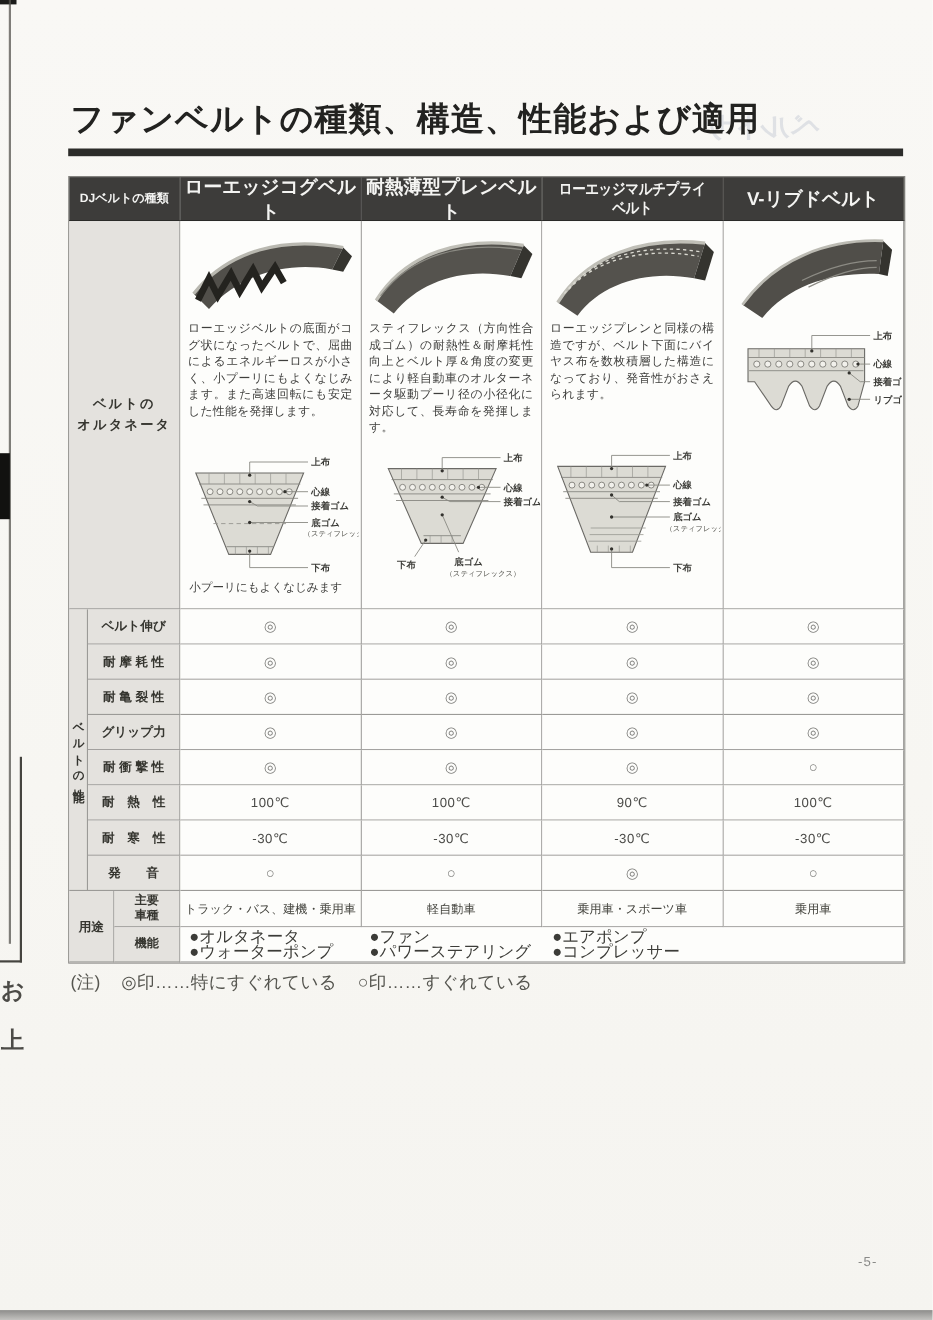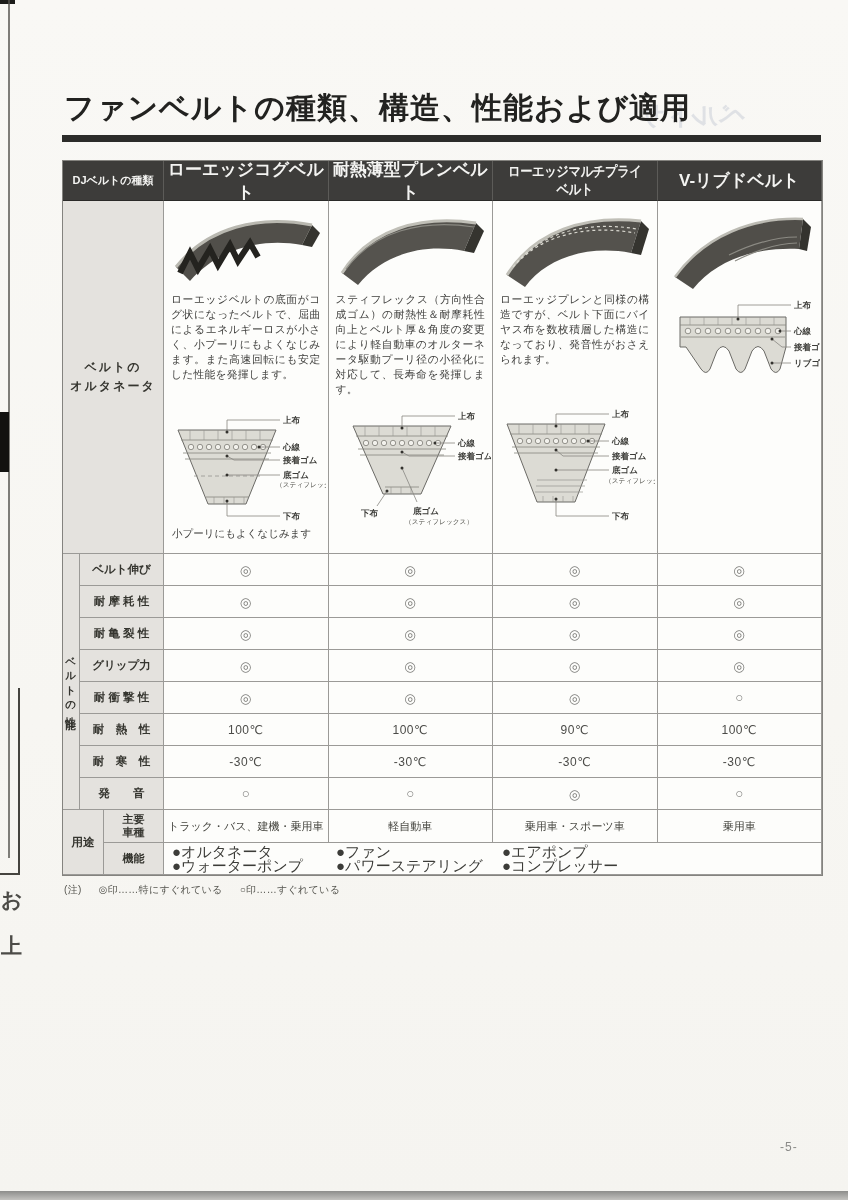--- a/index.html
+++ b/index.html
@@ -67,21 +67,21 @@
   .val.temp{font-size:12px;color:#4b4b48;letter-spacing:.5px;}
   .usage-group{grid-column:1/3;grid-row:11/13;display:flex;align-items:center;justify-content:center;
      font-size:11.5px;font-weight:600;}
   .sub-label{grid-column:3;display:flex;flex-direction:column;align-items:center;justify-content:center;
      font-size:11px;font-weight:600;line-height:13px;}
   .veh{font-size:11px;color:#45453f;}
   .functions-cell{grid-column:4/8;grid-row:12;background:#fdfdfb;}
   .fgroup{position:absolute;top:2px;font-size:15px;line-height:14px;color:#3c3c38;white-space:nowrap;}
   .fg1{left:8px;} .fg2{left:172px;} .fg3{left:338px;}
   
-  .note{position:absolute;left:64px;top:883px;font-size:10px;color:#55554f;letter-spacing:.3px;}
+  .note{position:absolute;left:64px;top:883px;font-size:16px;color:#55554f;letter-spacing:.3px;}
   .note span{margin-right:14px;}
   
   svg text{font-family:"Liberation Sans","DejaVu Sans",sans-serif;font-size:8.5px;fill:#3c3c38;font-weight:600;}
   svg text.tiny{font-size:6.7px;font-weight:400;fill:#55554f;}
 </style>
 </head>
 <body>
 
 <div id="page">
 

